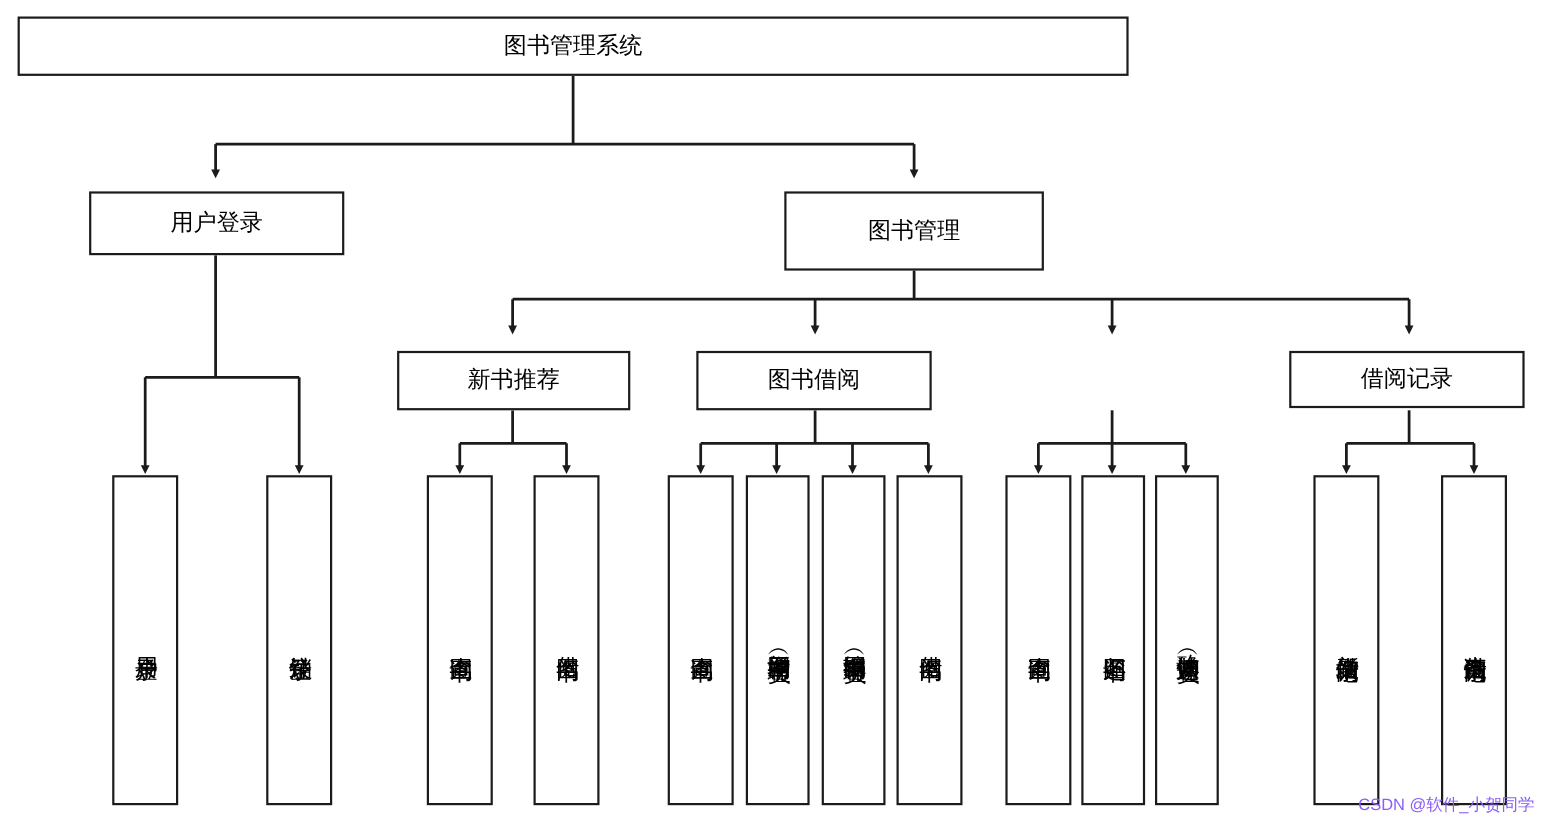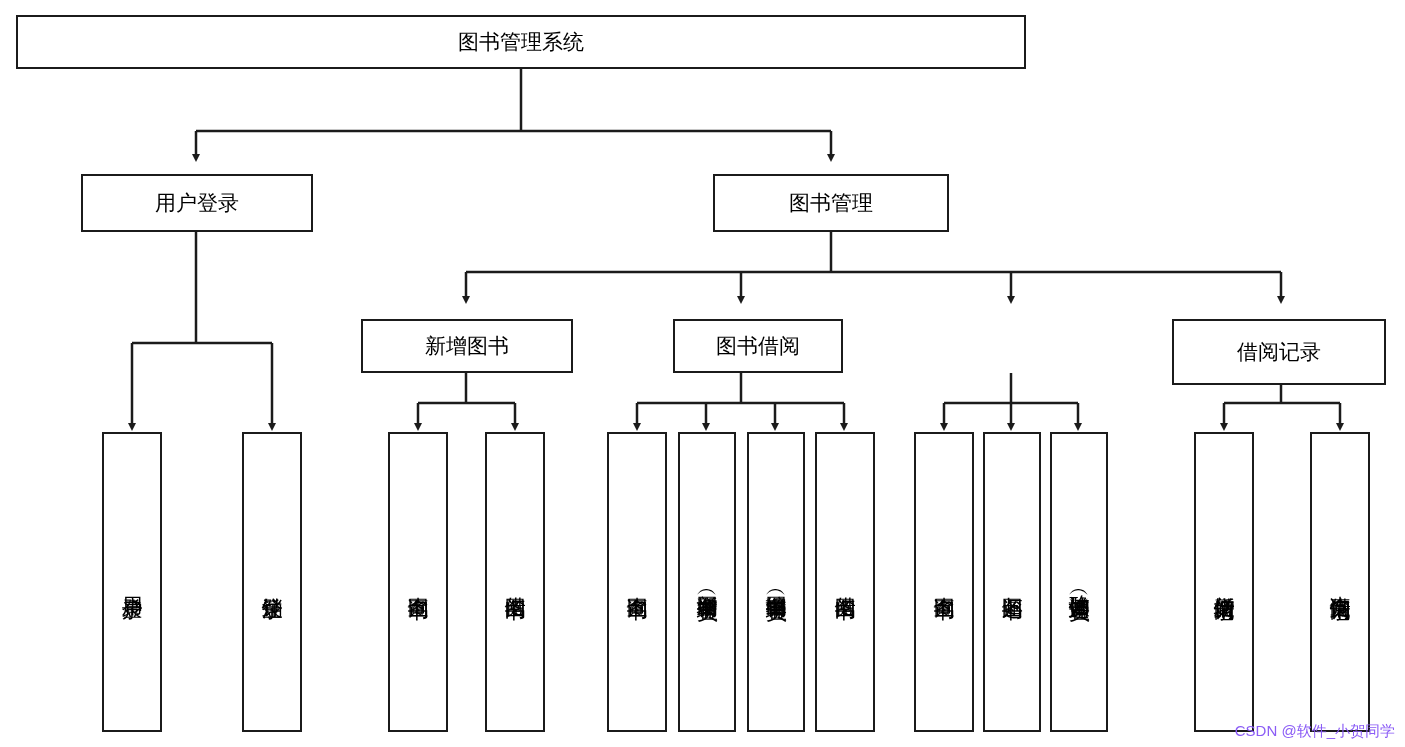--- a/index.html
+++ b/index.html
@@ -113,31 +113,31 @@
     </g>
   </svg>
 
   <div class="node" style="left:16px; top:15px; width:1010px; height:54px;">
     <span>图书管理系统</span>
   </div>
 
   <div class="node" style="left:81px; top:174px; width:232px; height:58px;">
     <span>用户登录</span>
   </div>
-  <div class="node" style="left:713px; top:174px; width:236px; height:58px;">
+  <div class="node" style="left:713px; top:174px; width:236px; height:72px;">
     <span>图书管理</span>
   </div>
 
   <div class="node" style="left:361px; top:319px; width:212px; height:54px;">
-    <span>新增图书</span>
+    <span>新书推荐</span>
   </div>
-  <div class="node" style="left:633px; top:319px; width:170px; height:54px;margin-left:40px;">
+  <div class="node" style="left:633px; top:319px; width:214px; height:54px;">
     <span>图书借阅</span>
   </div>
-  <div class="node" style="left:1172px; top:319px; width:214px; height:66px;">
+  <div class="node" style="left:1172px; top:319px; width:214px; height:52px;">
     <span>借阅记录</span>
   </div>
 
   <div class="node vertical" style="left:102px; top:432px; width:60px; height:300px;">
     <span>用户登录</span>
   </div>
   <div class="node vertical" style="left:242px; top:432px; width:60px; height:300px;">
     <span>注销登录</span>
   </div>
 

